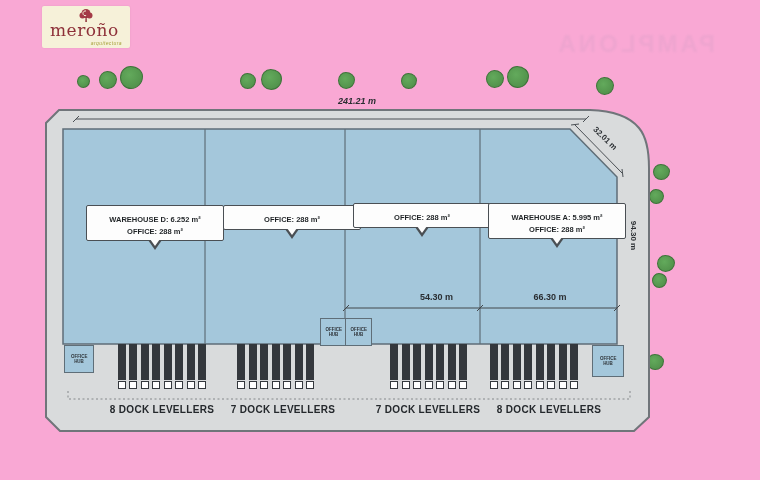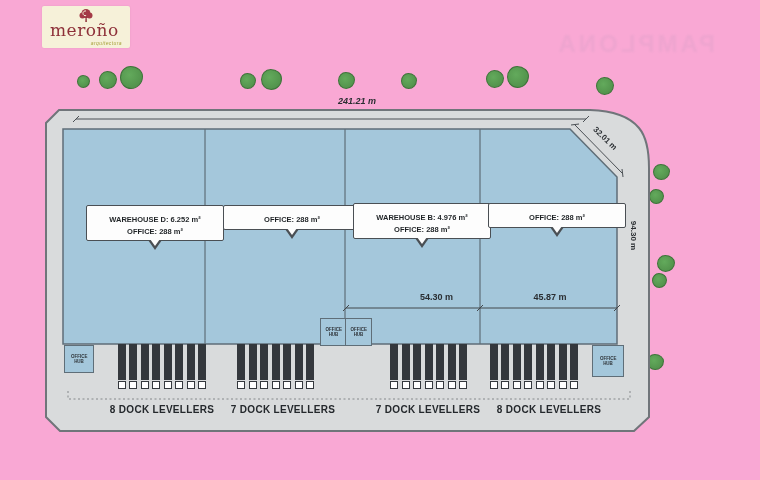--- a/index.html
+++ b/index.html
@@ -142,34 +142,34 @@
       <line x1="614" y1="311" x2="620" y2="305"></line>
     </g>
 
     <path d="M 68,391 L 68,399 L 630,399 L 630,391" fill="none" stroke="#85888b" stroke-width="1" stroke-dasharray="2,2.5"></path>
   </svg>
 
   <div class="lbl" id="dim-top">241.21 m</div>
   <div class="lbl" id="dim-diag">32.01 m</div>
   <div class="lbl" id="dim-right">94.30 m</div>
   <div class="lbl" id="dim-b">54.30 m</div>
-  <div class="lbl" id="dim-a">45.87 m</div>
+  <div class="lbl" id="dim-a">66.30 m</div>
 
   <div class="callout" id="callout-d">
     <span>WAREHOUSE D: 6.252 m²</span>
     <span>OFFICE: 288 m²</span>
   </div>
   <div class="callout" id="callout-c">
     <span>OFFICE: 288 m²</span>
   </div>
   <div class="callout" id="callout-b">
-    <span>WAREHOUSE B: 4.976 m²</span>
     <span>OFFICE: 288 m²</span>
   </div>
   <div class="callout" id="callout-a">
+    <span>WAREHOUSE A: 5.995 m²</span>
     <span>OFFICE: 288 m²</span>
   </div>
 
   <div class="office-hub" id="hub-left">
       <div>OFFICE HUB</div>
     </div>
   <div class="office-hub" id="hub-mid1">
       <div>OFFICE HUB</div>
     </div>
   <div class="office-hub" id="hub-mid2">

